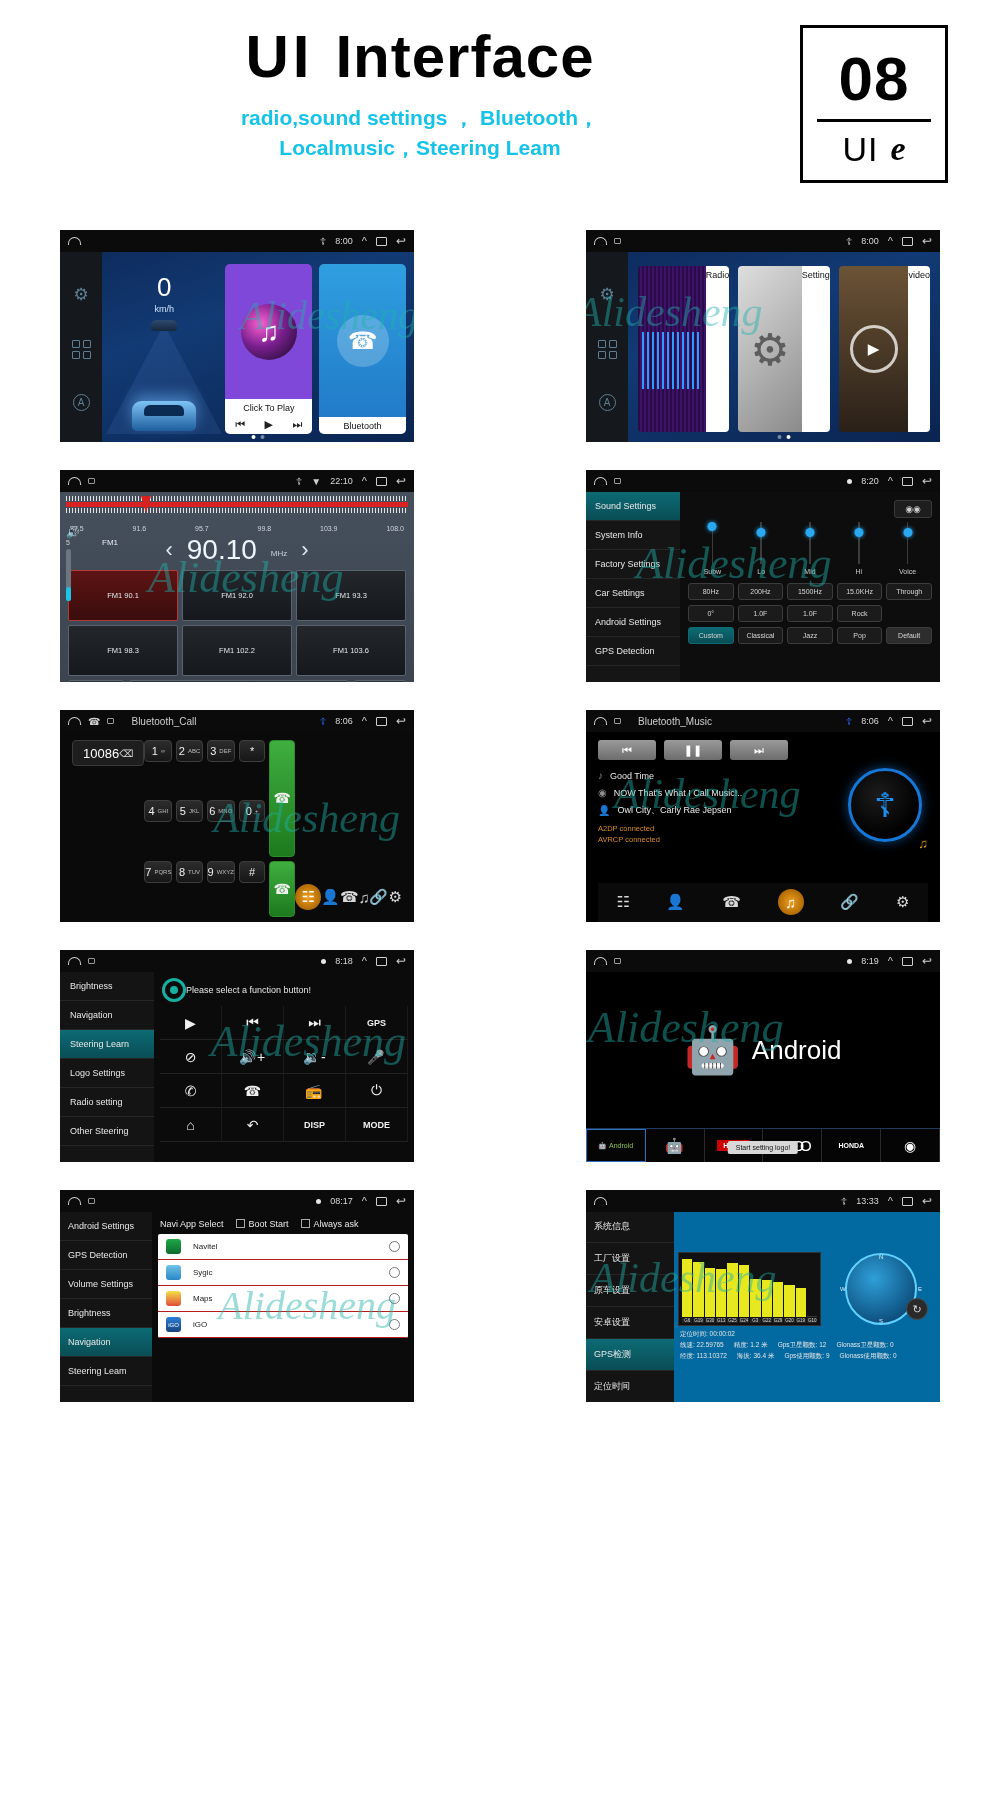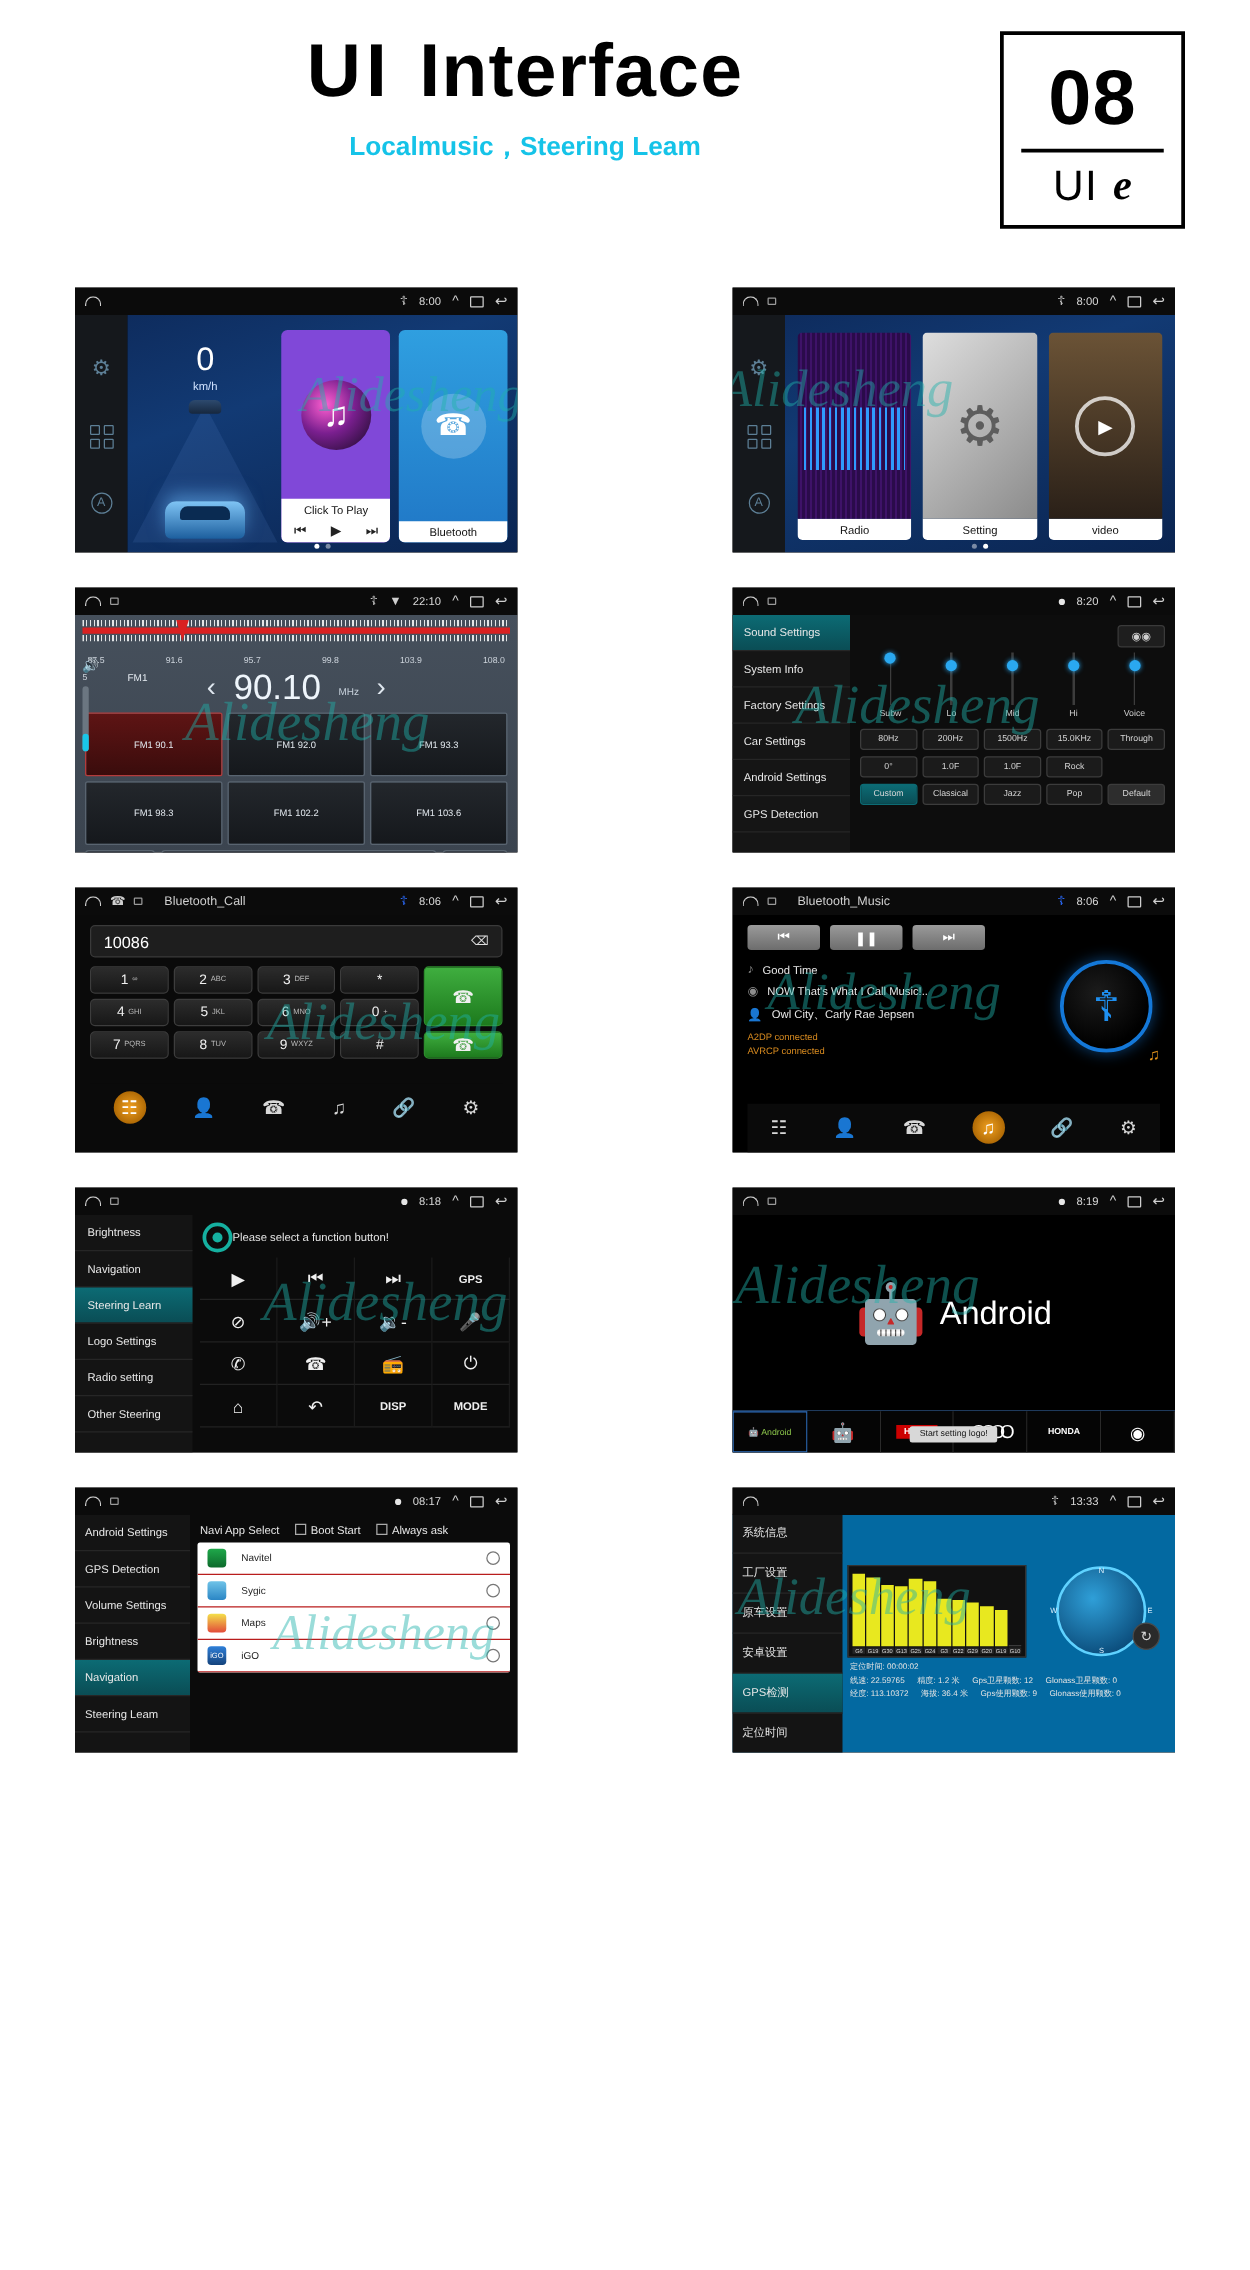--- a/index.html
+++ b/index.html
@@ -173,21 +173,21 @@
   .playbar {
     background: #fff; color: #222; display: flex;
     justify-content: space-around; align-items: center;
     font-size: 11px; padding: 2px 0 3px 0;
   }
   .pagedots { position: absolute; bottom: 3px; left: 50%; transform: translateX(-50%);
               display: flex; gap: 5px; }
   .pagedots i { width: 4px; height: 4px; border-radius: 50%; background: rgba(255,255,255,.45); display: block;}
   .pagedots i.on { background: #fff; }
   
-  .thumb { flex:1; border-radius: 4px; overflow: hidden; display:flex; flex-direction:column;}
+  .thumb { flex:1; border-radius: 4px; overflow: hidden; display:flex; flex-direction:row;}
   .thumb-img { flex:1; }
   .thumb-radio { background: repeating-linear-gradient(90deg,#2a0b4a 0 2px,#3e1268 2px 4px); position:relative;}
   .thumb-radio::after{
     content:""; position:absolute; left:6%; right:6%; top:40%; height:34%;
     background: repeating-linear-gradient(90deg,#2f9bff 0 2px, transparent 2px 5px);
   }
   .thumb-gear { background: linear-gradient(135deg,#dedede,#8b8b8b); position: relative; }
   .thumb-gear::after{ content:"\2699"; position:absolute; inset:0; display:flex; align-items:center;
                       justify-content:center; font-size:44px; color:#5d5d5d; }
   .thumb-video { background: linear-gradient(#6b5336,#2a2018); position:relative;}
@@ -260,21 +260,21 @@
              background:#2aa8f0; box-shadow:0 0 4px #2aa8f0;}
   .eq-name { color:#cfcfcf; font-size:7px; margin-top:4px;}
   .ss-btnrow { display:flex; gap:4px; margin-top:5px; }
   .ss-btn {
     flex:1; background:#1b1b1b; border:1px solid #3c3c3c; border-radius:3px;
     color:#d6d6d6; font-size:7px; text-align:center; padding:4px 0;
   }
   .ss-btn.teal { background: linear-gradient(#0c6b74,#0a4d55); border-color:#0c6b74;}
   .ss-btn.grey { background:#2d2d2d; }
   
-  .btc-body { height:190px; background:#0a0a0a; padding: 8px 12px 16px 12px; display:flex; flex-direction:column;}
+  .btc-body { height:190px; background:#0a0a0a; padding: 8px 12px 5px 12px; display:flex; flex-direction:row;}
   .dial-field {
     background:#1e1e1e; border:1px solid #3a3a3a; border-radius:4px;
     height: 26px; display:flex; align-items:center; padding: 0 10px;
     color:#fff; font-size:13px; margin-bottom: 7px;
   }
   .dial-del { margin-left:auto; color:#ddd; font-size:10px; }
   .keypad { display:grid; grid-template-columns: repeat(5, 1fr); grid-gap:4px; }
   .key {
     background: linear-gradient(#2c2c2c,#171717); border:1px solid #3d3d3d; border-radius:4px;
     height: 22px; color:#f0f0f0; font-size:11px;
@@ -396,20 +396,21 @@
   }
 </style>
 </head>
 <body>
 
 <div class="header">
   <div class="title">
     <span class="ui-word">UI</span><span>Interface</span>
   </div>
   <div class="subtitle">
+    <div>radio,sound settings ，  Bluetooth，</div>
     <div>Localmusic，Steering Leam</div>
   </div>
   <div class="badge">
     <div class="badge-num">08</div>
     <div class="badge-bottom">
       <span class="badge-ui">UI</span>
       <span class="badge-e">e</span>
     </div>
   </div>
 </div>

